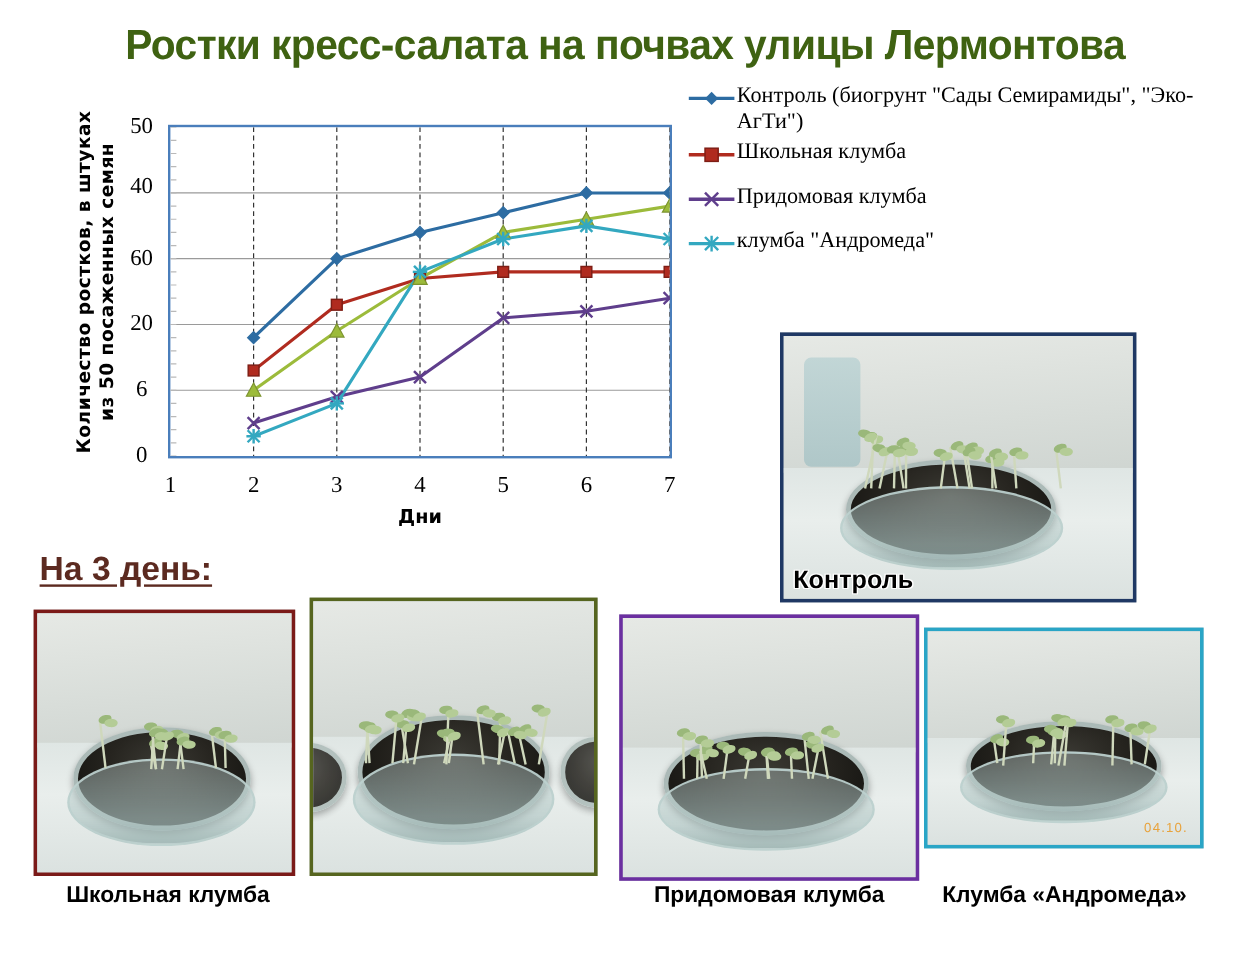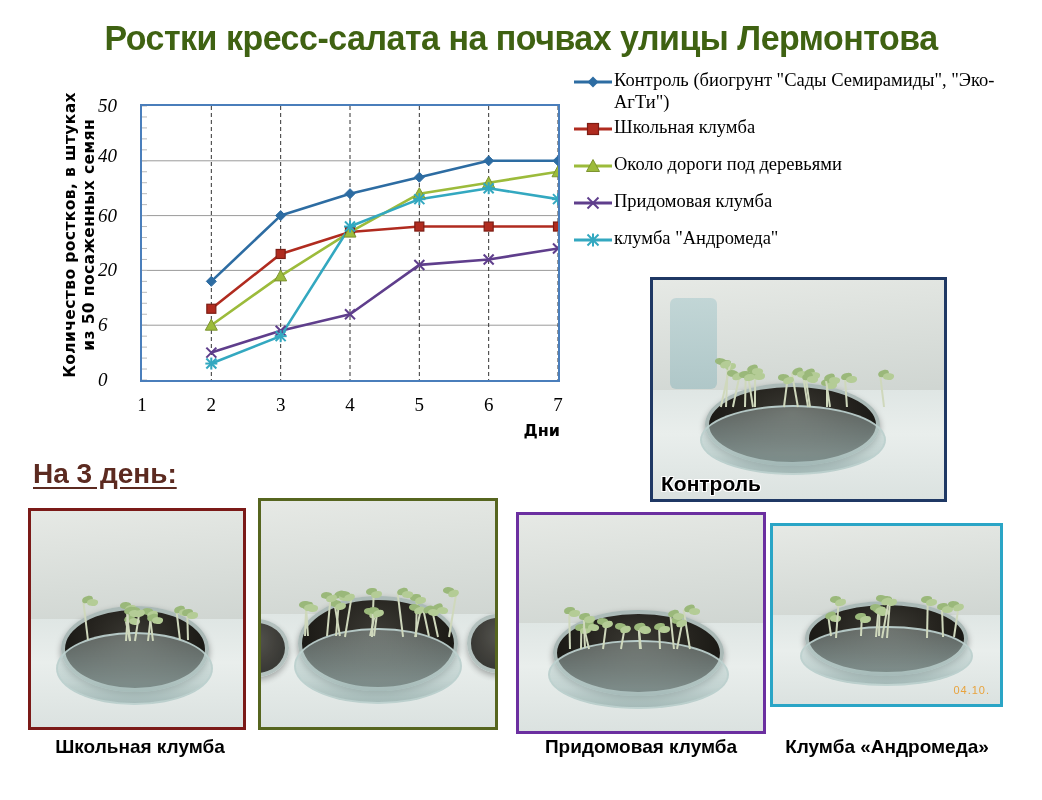--- a/index.html
+++ b/index.html
@@ -60,42 +60,41 @@
     position: absolute;
     left: 0; top: 0;
     width: 420px; height: 278px;
     border: 2px solid #4a7ebb;
     background: #fff;
   }
   .ytick-label {
     position: absolute;
     right: 422px;
     width: 40px;
-    text-align: left;
+    text-align: center;
     font-size: 19px;
     color: #000;
     font-family: "Liberation Serif", serif;
     transform: translateY(-50%);
-    font-style: italic;
   }
   .xtick-label {
     position: absolute;
     top: 290px;
     width: 40px;
     text-align: center;
     font-size: 19px;
     color: #000;
     font-family: "Liberation Serif", serif;
     transform: translateX(-50%);
   }
   #x-axis-title {
     position: absolute;
     left: 104px; top: 325px;
     width: 420px;
-    text-align: right;
+    text-align: center;
     font-size: 16px;
     font-weight: bold;
     font-family: "DejaVu Sans", sans-serif;
     color: #000;
   }
 
   
   #legend {
     position: absolute;
     left: 572px; top: 70px;
@@ -399,27 +398,20 @@
             <polygon points="21,5.5 26.5,11 21,16.5 15.5,11" fill="#2d6ca2"></polygon>
           </svg></div>
         <div class="legend-label">Контроль (биогрунт "Сады Семирамиды", "Эко-АгТи")</div>
       </div>
       <div class="legend-row" style="margin-top: 2px;">
         <div class="legend-swatch"><svg width="42" height="22" viewBox="0 0 42 22">
             <line x1="2" y1="11" x2="40" y2="11" stroke="#b02b1f" stroke-width="2.8"></line>
             <rect x="15.5" y="5.5" width="11" height="11" fill="#b02b1f" stroke="#7d1d14" stroke-width="1.2"></rect>
           </svg></div>
         <div class="legend-label">Школьная клумба</div>
-      </div>
-      <div class="legend-row" style="margin-top: 14px;">
-        <div class="legend-swatch"><svg width="42" height="22" viewBox="0 0 42 22">
-            <line x1="2" y1="11" x2="40" y2="11" stroke="#9cbb3b" stroke-width="2.8"></line>
-            <polygon points="21,4.5 27.5,16.5 14.5,16.5" fill="#9cbb3b" stroke="#7d9430"></polygon>
-          </svg></div>
-        <div class="legend-label">Около дороги под деревьями</div>
       </div>
       <div class="legend-row" style="margin-top: 14px;">
         <div class="legend-swatch"><svg width="42" height="22" viewBox="0 0 42 22">
             <line x1="2" y1="11" x2="40" y2="11" stroke="#5f3e8c" stroke-width="2.8"></line>
             <line x1="15.5" y1="5.5" x2="26.5" y2="16.5" stroke="#5f3e8c" stroke-width="2"></line>
             <line x1="26.5" y1="5.5" x2="15.5" y2="16.5" stroke="#5f3e8c" stroke-width="2"></line>
           </svg></div>
         <div class="legend-label">Придомовая клумба</div>
       </div>
       <div class="legend-row" style="margin-top: 14px;">

